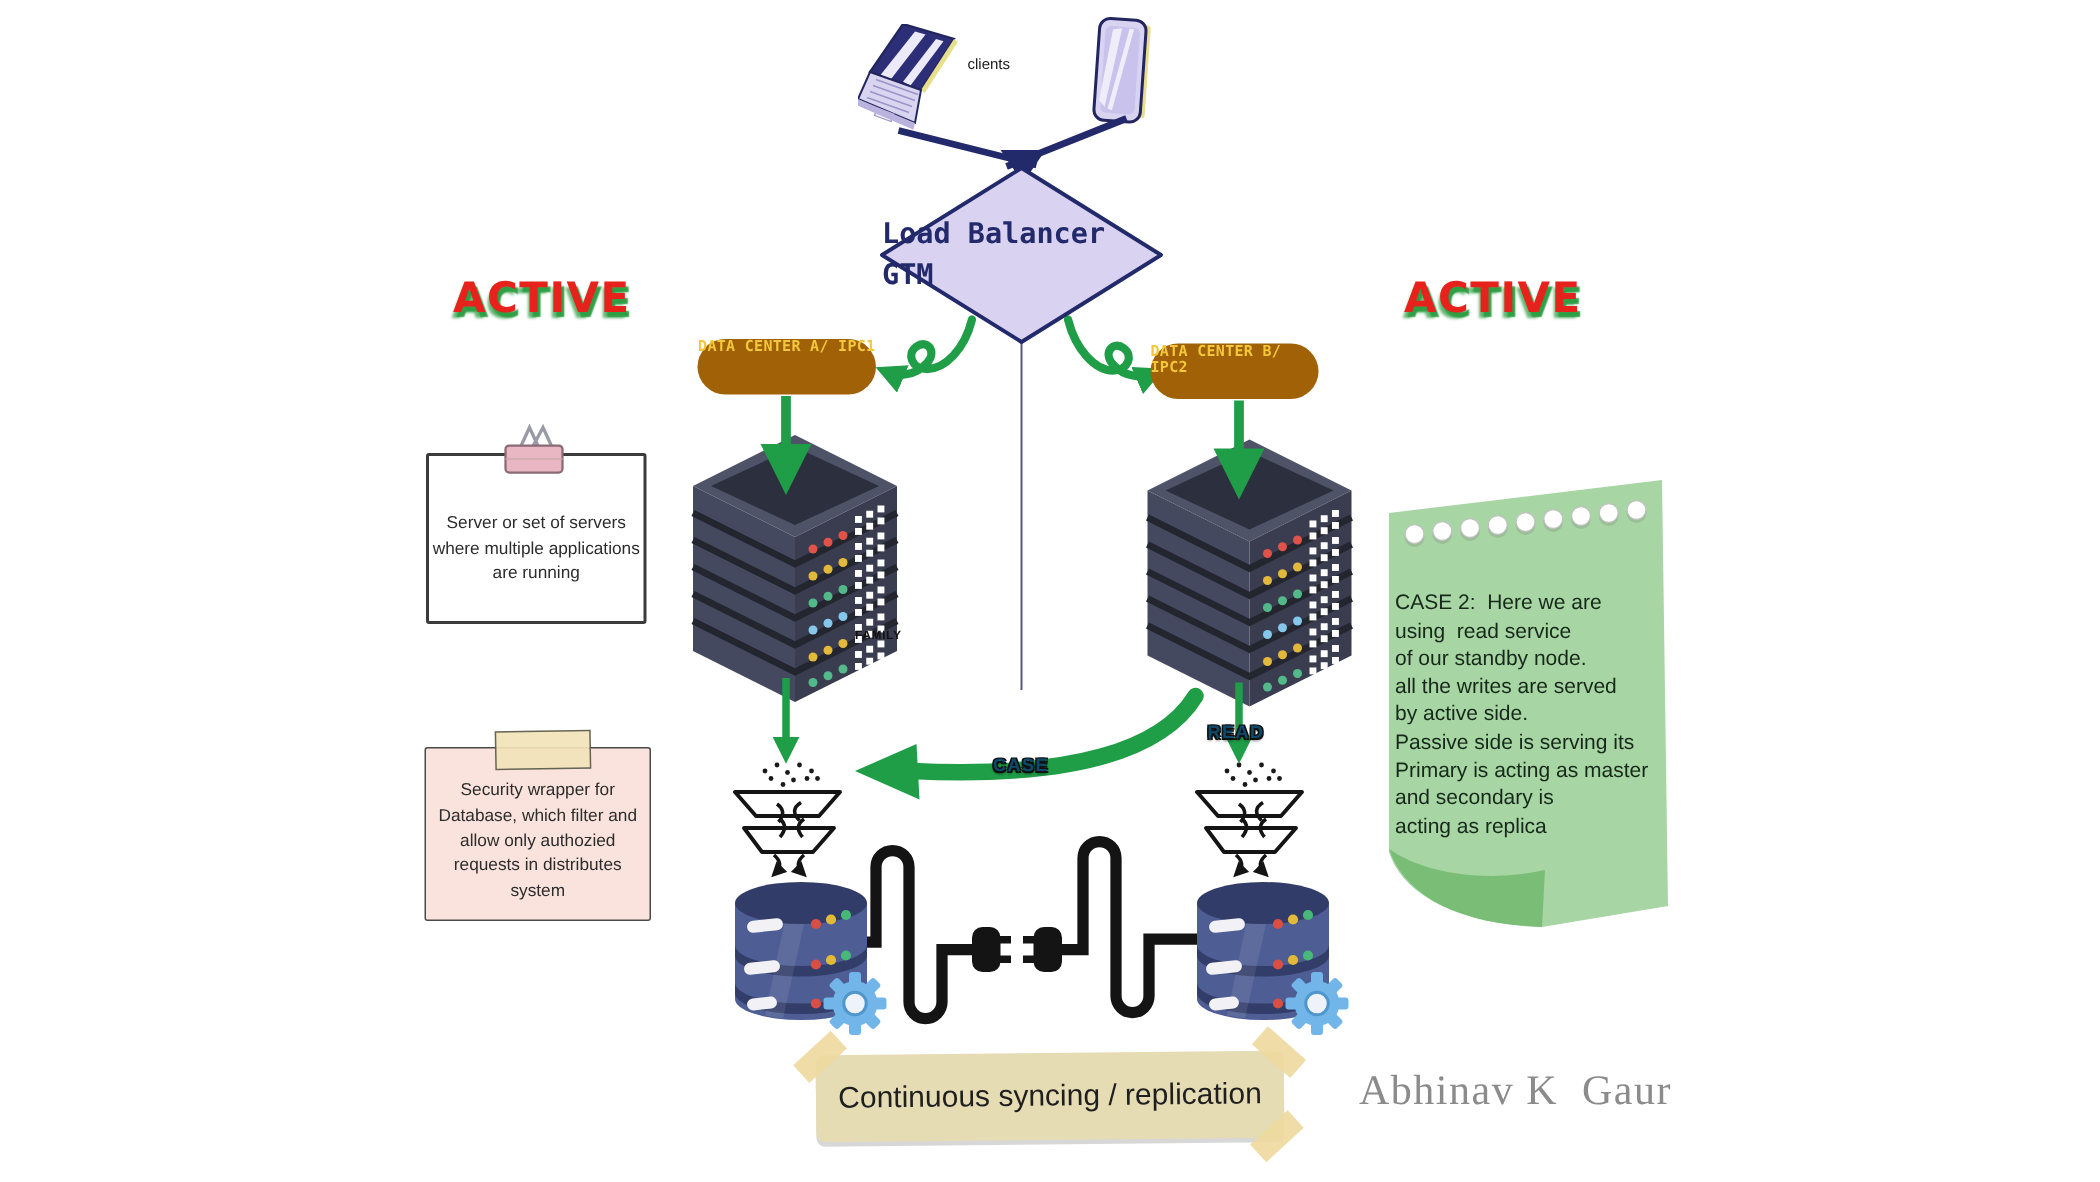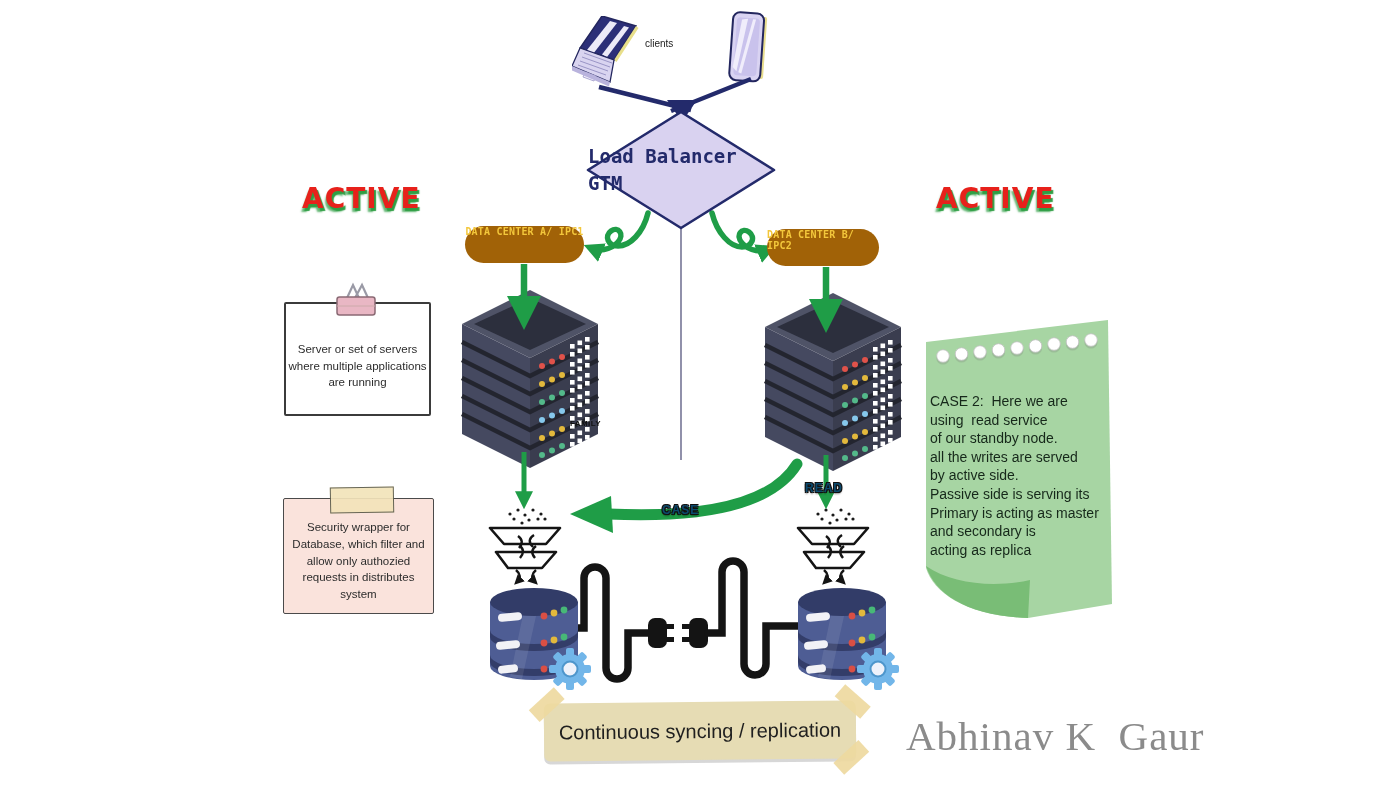--- a/index.html
+++ b/index.html
@@ -14,21 +14,21 @@
   .badge{background:#a16207;border-radius:19px;height:37px;display:flex;align-items:flex-start;justify-content:center;
     color:#f3c73b;font-weight:bold;font-size:10px;letter-spacing:.2px;}
   .note{border-radius:2px;text-align:center;color:#2c2c2c;}
   .note-text{white-space:pre-wrap;font-size:11.5px;line-height:1.45;}
   .flow-label{font-weight:bold;font-size:12px;letter-spacing:1px;color:#0c4a6e;
     text-shadow:-1px -1px 0 #111,1px -1px 0 #111,-1px 1px 0 #111,1px 1px 0 #111,0 2px 2px rgba(0,0,0,.5);}
   .banner{left:544px;top:702px;width:312px;height:58px;background:#e6dcb4;border-radius:6px;
     transform:rotate(-0.6deg);box-shadow:0 3px 0 rgba(140,140,140,.35);
     display:flex;align-items:center;justify-content:center;font-size:20px;color:#1f1f1f;}
   .tape{position:absolute;background:#eed9a0;opacity:.92;width:34px;height:16px;}
-  .signature{left:906px;top:712px;font-family:"Liberation Serif",serif;font-size:41px;color:#8b8b8b;
+  .signature{left:906px;top:712px;font-family:"Liberation Serif",serif;font-size:28px;color:#8b8b8b;
     letter-spacing:1px;white-space:pre;}
   .watermark{left:570px;top:419px;font-size:8px;font-weight:bold;color:#111;letter-spacing:.4px;}
   .clients{left:645px;top:38px;font-size:10px;color:#1a1a1a;}
   .green-note-text{left:930px;top:392px;width:174px;text-align:left;white-space:pre-wrap;
     font-size:14px;line-height:1.33;color:#16281a;}
 </style>
 </head>
 <body>
 
 <div class="canvas">

